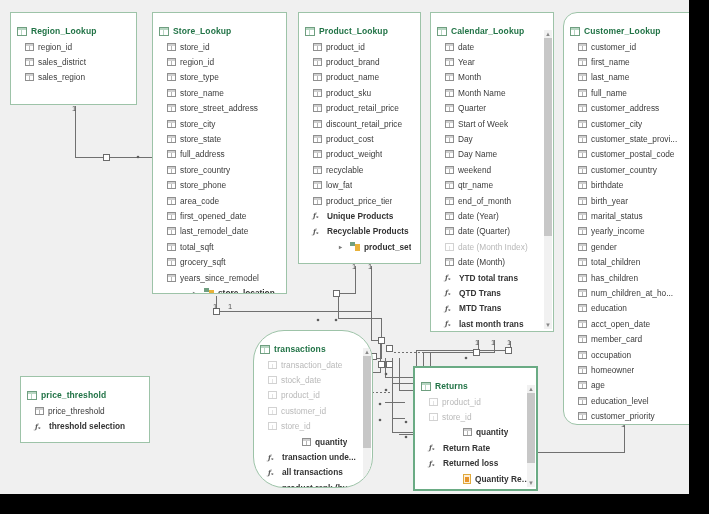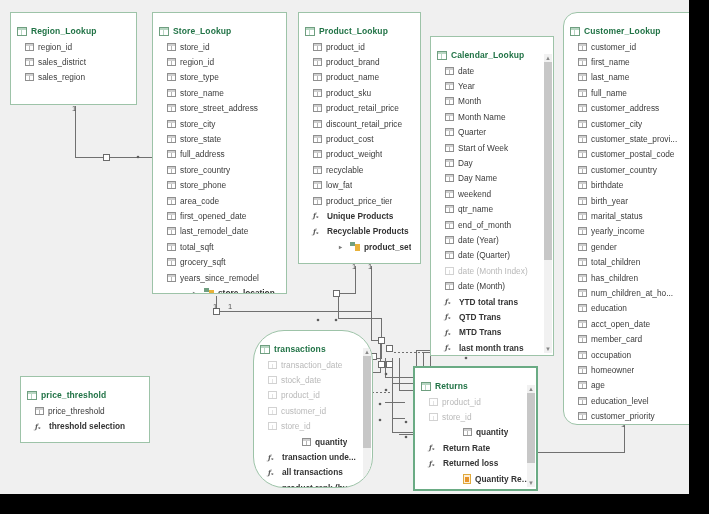--- a/index.html
+++ b/index.html
@@ -321,21 +321,21 @@
             <span class="ico ico-measure">ƒₓ</span>
             <span class="lbl">Recyclable Products</span>
           </div>
           <div class="fld bold">
             <span class="expander">▸</span>
             <span class="ico ico-group"></span>
             <span class="lbl">product_set</span>
           </div>
         </div>
       </div>
-      <div class="tbl" style="left: 430px; top: 12px; width: 124px; height: 320px; margin-top: 24px;">
+      <div class="tbl" style="left: 430px; top: 12px; width: 124px; height: 320px;">
         <div class="tbl-head">
           <span class="ico ico-head"></span>
           <span>Calendar_Lookup</span>
         </div>
         <div class="fields">
           <div class="fld">
             <span class="ico ico-table"></span>
             <span class="lbl">date</span>
           </div>
           <div class="fld">

